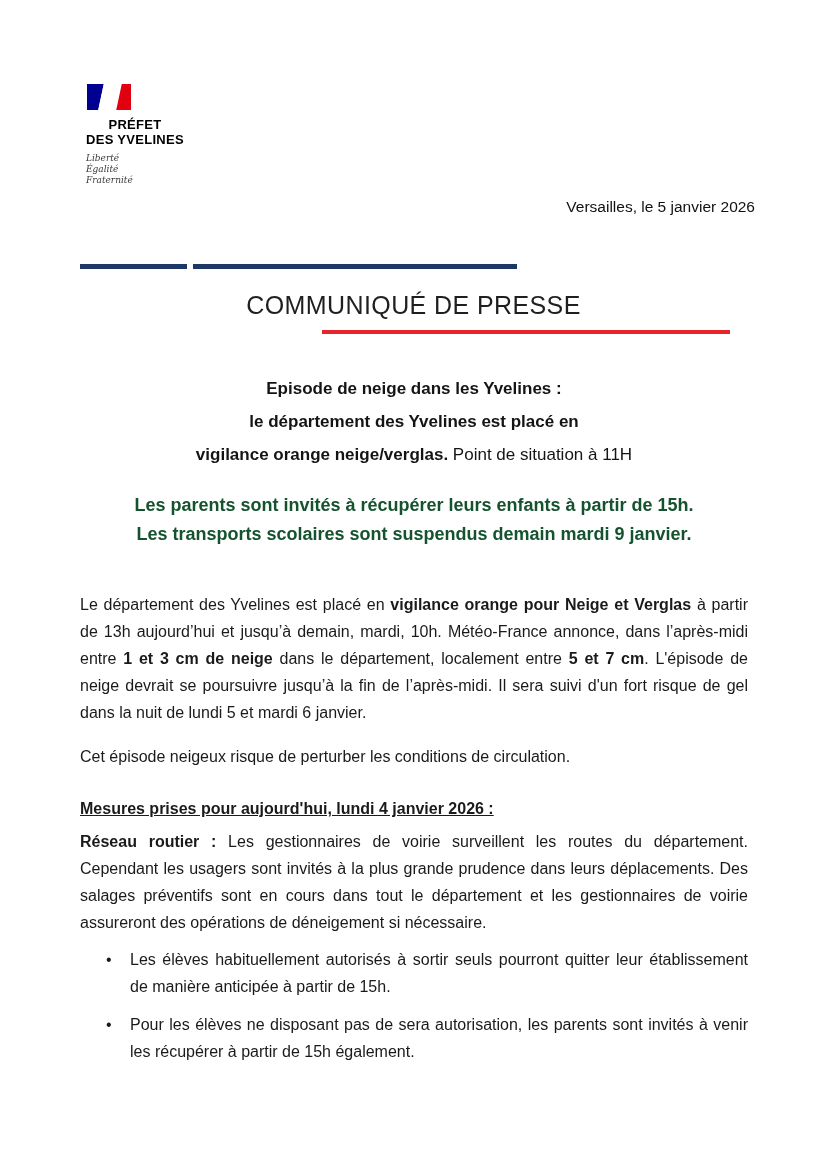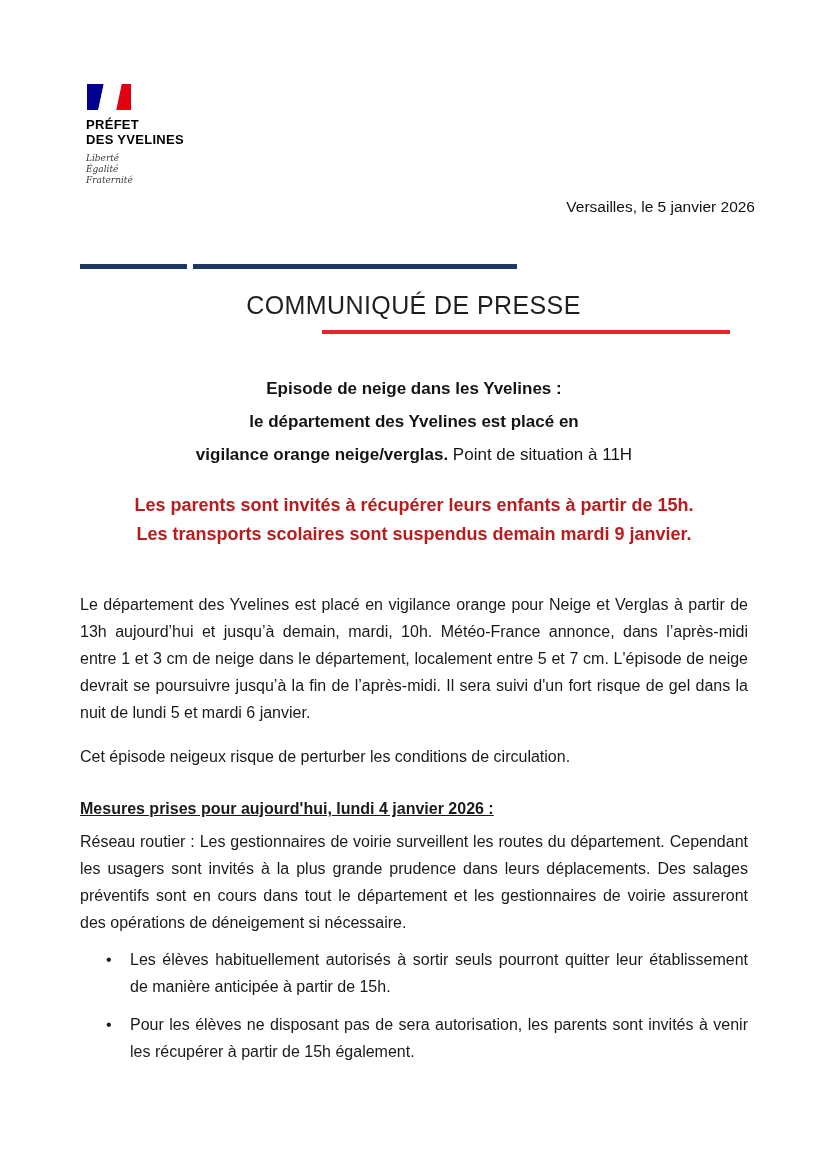--- a/index.html
+++ b/index.html
@@ -16,41 +16,41 @@
   }
 
   
   .logo { position: absolute; top: 84px; left: 86px; }
   .flag { width: 44px; height: 26px; overflow: hidden; position: relative; margin-bottom: 7px; margin-left: 1px; }
   .flag-inner { position: absolute; left: -5px; top: 0; width: 56px; height: 26px; display: flex; transform: skewX(-12deg); }
   .flag-inner .stripe { height: 100%; width: 33.333%; }
   .stripe.blue { background: #000091; }
   .stripe.white { background: #ffffff; }
   .stripe.red { background: #E1000F; }
-  .logo-name { font-weight: bold; font-size: 13px; line-height: 15px; letter-spacing: 0.3px; color: #000; }
+  .logo-name { font-weight: bold; font-size: 13px; line-height: 15px; letter-spacing: 0.3px; color: #000; text-align: center; }
   .logo-motto { margin-top: 6px; font-family: "DejaVu Serif", serif; font-style: italic; font-size: 9px; line-height: 11px; color: #3a3a3a; }
 
   
   .dateline { position: absolute; top: 198px; right: 72px; font-size: 15.5px; color: #111; }
 
   
   .blue-rule { position: absolute; top: 264px; left: 80px; width: 437px; height: 5px; display: flex; }
   .blue-rule .seg1 { width: 107px; background: #1d3865; margin-right: 6px; }
   .blue-rule .seg2 { flex: 1; background: #1d3865; }
   .pr-heading { position: absolute; top: 291px; left: 0; width: 100%; text-align: center; font-size: 25px; font-weight: 400; letter-spacing: 0.4px; color: #1f1f1f; }
   .red-rule { position: absolute; top: 330px; left: 322px; width: 408px; height: 4px; background: #e8252a; }
 
   
   .main { position: absolute; top: 372px; left: 80px; width: 668px; }
   .title { text-align: center; font-size: 17px; font-weight: bold; line-height: 33px; color: #141414; }
   .title .regular { font-weight: normal; }
-  .subtitle { margin-top: 20px; text-align: center; font-size: 18px; font-weight: bold; line-height: 29px; color: #b91c1c; }
+  .subtitle { margin-top: 20px; text-align: center; font-size: 18px; font-weight: bold; line-height: 29px; color: #14532d; }
 
   .para { text-align: justify; font-size: 16px; line-height: 27px; color: #1a1a1a; }
-  .para strong { font-weight: normal; }
+  .para strong { font-weight: bold; }
   .para-1 { margin-top: 42px; }
   .para-2 { margin-top: 17px; }
   .measures-heading { margin-top: 25px; font-size: 16px; line-height: 27px; font-weight: bold; text-decoration: underline; }
   .para-road { margin-top: 6px; }
   .para-schools { margin-top: 10px; }
 
   .bullets { margin-top: 10px; }
   .bullet { position: relative; padding-left: 50px; text-align: justify; font-size: 16px; line-height: 27px; }
   .bullet + .bullet { margin-top: 11px; }
   .bullet .marker { position: absolute; left: 26px; top: 0; }

